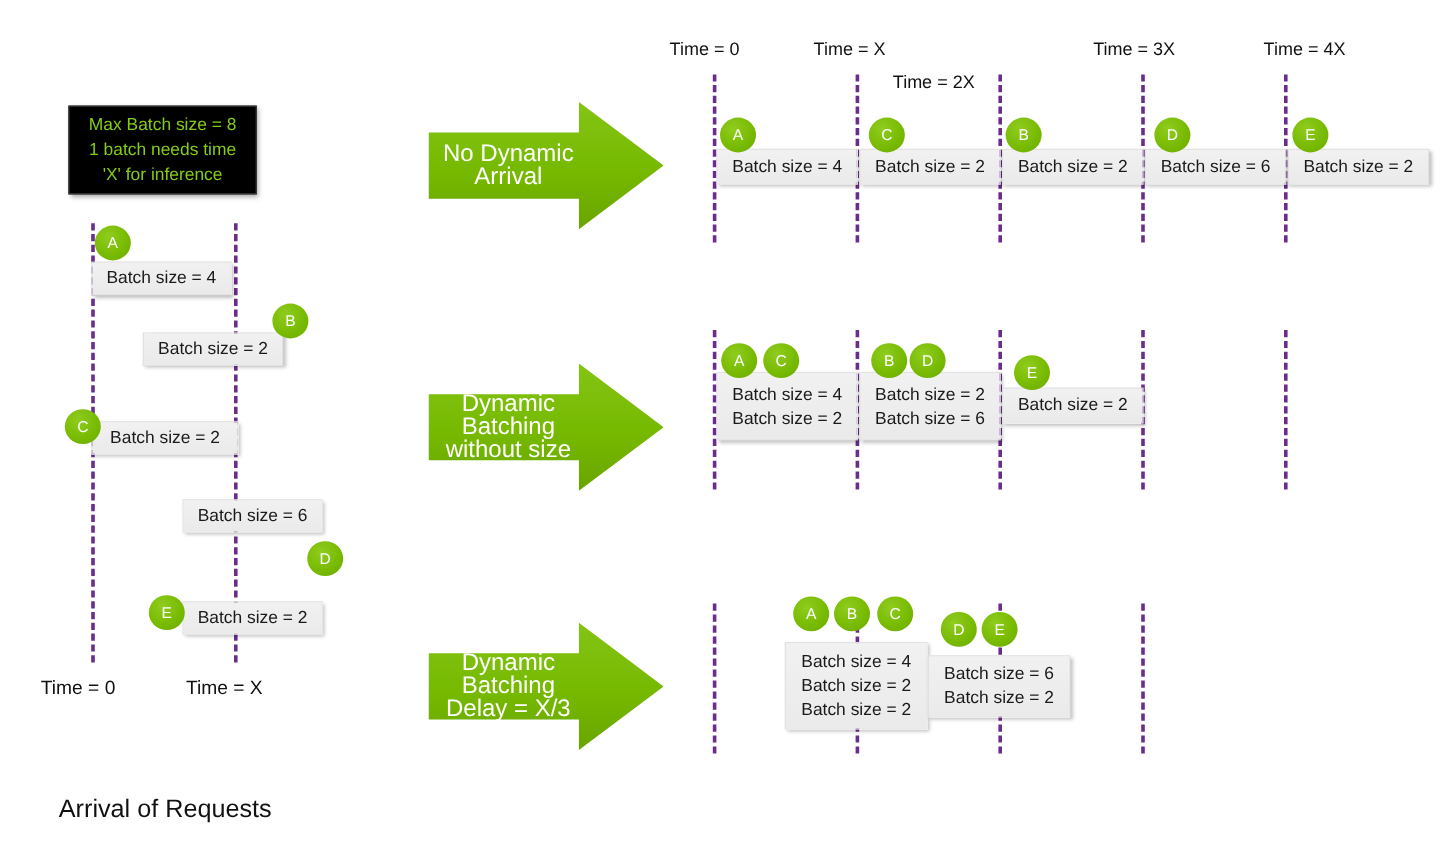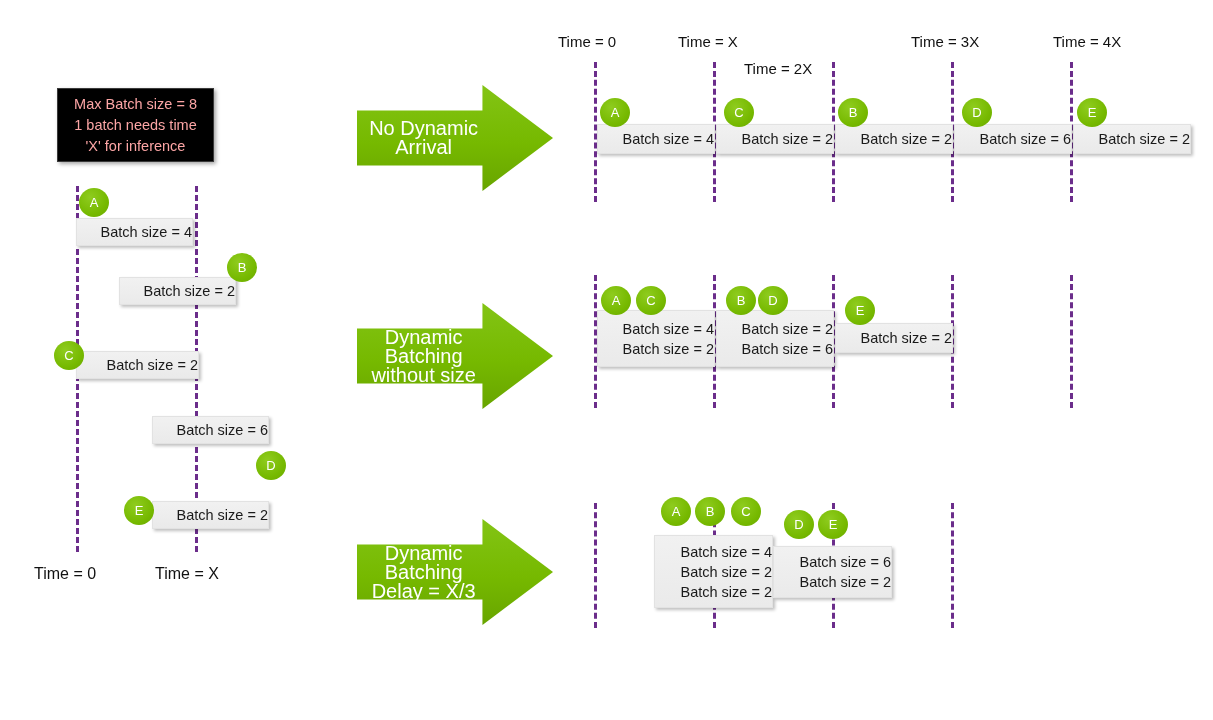--- a/index.html
+++ b/index.html
@@ -30,21 +30,21 @@
   
   .batch-box {
     position: absolute;
     background: #eeeeee;
     background: linear-gradient(to bottom, #f1f1f1 0%, #eaeaea 100%);
     border: 1px solid #e2e2e2;
     box-shadow: 2px 2px 3px rgba(0,0,0,0.25);
     box-sizing: border-box;
     display: flex;
     flex-direction: column;
-    align-items: flex-end;
+    align-items: center;
     justify-content: center;
     color: #1a1a1a;
     font-size: 14.5px;
     line-height: 20px;
     white-space: nowrap;
   }
   .batch-box .bline { display: block; }
 
   
   .badge {
@@ -61,21 +61,21 @@
     align-items: center;
     justify-content: center;
     box-sizing: border-box;
     z-index: 7;
   }
 
   
   .callout {
     position: absolute;
     background: #000000;
-    color: #fca5a5;
+    color: #84cc16;
     border: 1px solid #3a3a3a;
     box-shadow: 2px 2px 4px rgba(0,0,0,0.35);
     display: flex;
     flex-direction: column;
     align-items: center;
     justify-content: center;
     font-size: 14.5px;
     line-height: 21px;
     box-sizing: border-box;
     text-align: center;
@@ -161,20 +161,21 @@
       <div class="batch-box" style="left: 152px; top: 501px; width: 117px; height: 28px;">
         <span class="bline">Batch size = 2</span>
       </div>
       <div class="badge" style="left: 124px; top: 496px;">E</div>
     </div>
   <div id="left-time-labels">
       <div class="time-label" style="left: 34px; top: 565px;">Time = 0</div>
       <div class="time-label" style="left: 155px; top: 565px;">Time = X</div>
     </div>
 
+  <div class="caption" style="left:49px; top:663px;">Arrival of Requests</div>
 
   <div id="right-axis-ticks">
       <div class="tick-label" style="left: 558px; top: 33px;">Time = 0</div>
       <div class="tick-label" style="left: 678px; top: 33px;">Time = X</div>
       <div class="tick-label" style="left: 744px; top: 33px; margin-top: 27px;">Time = 2X</div>
       <div class="tick-label" style="left: 911px; top: 33px;">Time = 3X</div>
       <div class="tick-label" style="left: 1030px; top: 33px; margin-left: 23px;">Time = 4X</div>
     </div>
   <div id="right-rows">
       <div style="position: absolute; inset: 0px;">

